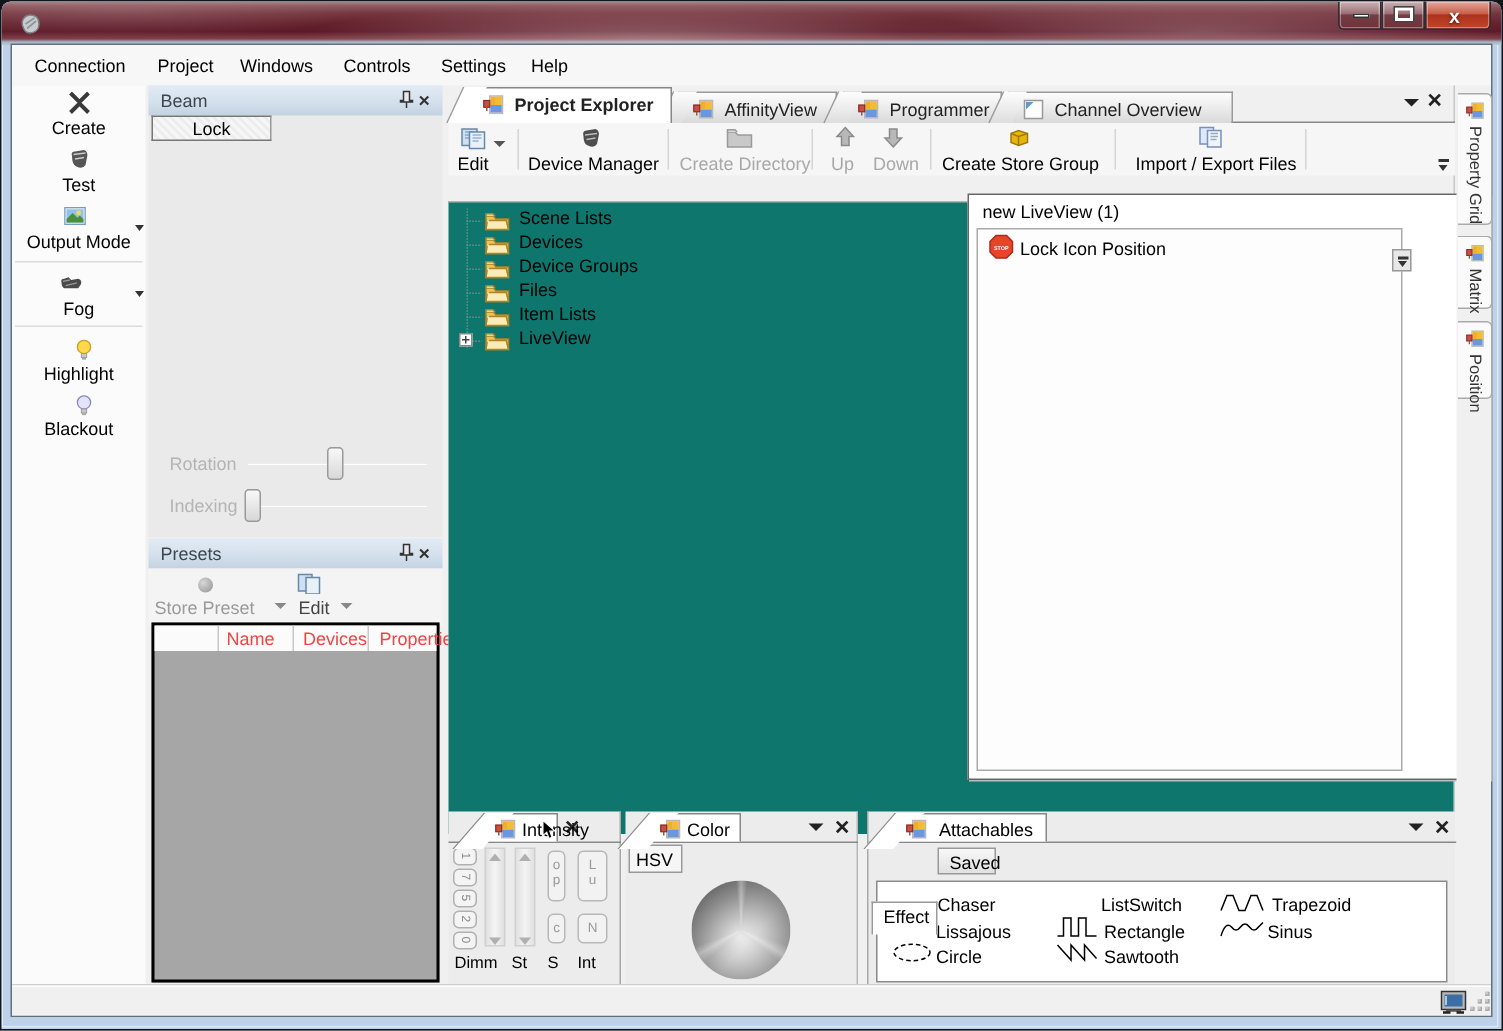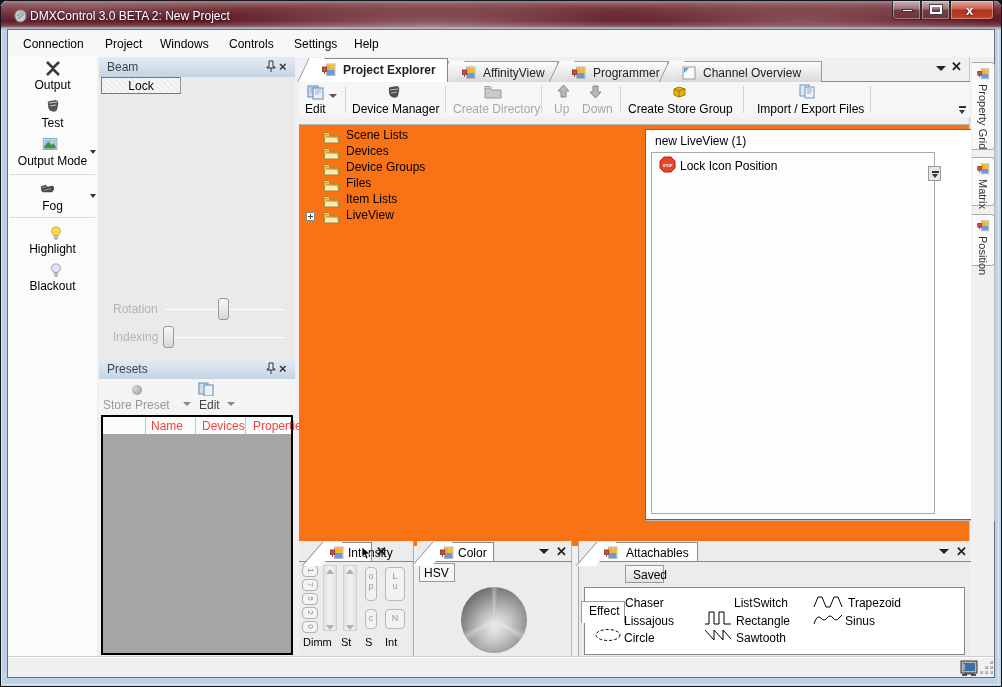--- a/index.html
+++ b/index.html
@@ -93,21 +93,21 @@
 .slant { position:absolute; left:-10px; top:-1px; width:16px; height:24px; background:inherit; border-left:1px solid #9a9a9a; transform:skewX(-25deg); }
 .wicon { position:absolute; left:8px; top:3px; width:16px; height:16px; }
 .dlab { position:absolute; left:30px; top:4px; white-space:nowrap; }
 #tabline { position:absolute; left:0; top:24px; width:671px; height:1px; background:#888; }
 
 #dtoolbar { position:absolute; left:0; top:25px; width:671px; height:35px; background:#f6f6f6; }
 .tsep { position:absolute; top:4px; width:1px; height:27px; background:#d4d4d4; }
 .tlabel { position:absolute; top:20px; color:#000; }
 .tlabel.dis { color:#a8a8a8; }
 
-#treearea { position:absolute; left:0; top:67px; width:670px; height:422px; background:#f97316; border-top:1px solid #b4b4b4; }
+#treearea { position:absolute; left:0; top:77px; width:670px; height:422px; background:#0f766e; border-top:1px solid #b4b4b4; }
 .trow { position:absolute; left:47px; color:#000; }
 .tfolder { position:absolute; left:24px; width:17px; height:13px; }
 .tvline { position:absolute; width:1px; background-image:linear-gradient(to bottom,#999 1px,transparent 1px); background-size:1px 2px; }
 .thline { position:absolute; width:10px; height:1px; background-image:linear-gradient(to right,#999 1px,transparent 1px); background-size:2px 1px; }
 .plusbox { position:absolute; width:9px; height:9px; border:1px solid #888; background:#fff; }
 .plusbox .ph { position:absolute; left:1px; top:3px; width:5px; height:1px; background:#444; }
 .plusbox .pv { position:absolute; left:3px; top:1px; width:1px; height:5px; background:#444; }
 
 #liveview { position:absolute; left:346px; top:72px; width:349px; height:391px; background:#fff; border:1px solid #666; box-shadow:1px 1px 0 #bbb; }
 #lv-title { position:absolute; left:9px; top:4px; color:#000; }
@@ -160,21 +160,20 @@
 </style>
 </head>
 <body>
 <div id="frame"></div>
 <div id="frame-inner"></div>
 <div id="titlebar">
   <svg id="title-icon" viewBox="0 0 17 16">
     <path d="M3 9 C2 5 5 2 8 2 C12 2 14 4 14 8 C14 12 11 14 8 14 C5 14 4 12 3 9 Z" fill="#c9ccce" stroke="#7a8085" stroke-width="1"></path>
     <path d="M5 8 L11 4 M6 11 L12 6" stroke="#8f969b" stroke-width="1.2" fill="none"></path>
   </svg>
-  <div id="title-text">DMXControl 3.0 BETA 2: New Project</div>
 </div>
 <div id="winbtns">
   <div class="wbtn" id="wbtn-min">
       <div class="wglyph" style="left:9px;top:8px;width:11px;height:3px;background:#fff;border:1px solid #333;"></div>
     </div>
   <div class="wbtn" id="wbtn-max">
       <div class="wglyph" style="left:8px;top:4px;width:12px;height:9px;border:2px solid #fff;outline:1px solid #444;"></div>
     </div>
   <div class="wbtn" id="wbtn-close">
       <div class="wglyph" style="left:15px;top:2px;font-size:13px;text-shadow:0 1px 2px #401008;">x</div>
@@ -187,21 +186,21 @@
   <div class="menuitem" style="left:152px;">Windows</div>
   <div class="menuitem" style="left:221px;">Controls</div>
   <div class="menuitem" style="left:286px;">Settings</div>
   <div class="menuitem" style="left:346px;">Help</div>
 </div>
 
 <div id="sidebar">
   <svg class="abs" style="left:37px;top:4px;" width="16" height="15" viewBox="0 0 16 15">
       <path d="M2 1 L8 7 L14 1 M2 14 L8 8 L14 14" stroke="#3a3a3a" stroke-width="2.6" fill="none"></path>
     </svg>
-  <div class="sbtn" style="top:21px;">Output</div>
+  <div class="sbtn" style="top:21px;">Create</div>
   <svg class="abs" style="left:37px;top:41px;" width="16" height="16" viewBox="0 0 16 16">
       <path d="M3 6 Q2 3 5 3 L11 2 Q14 3 13 7 L12 12 Q10 15 6 13 Q3 12 3 6 Z" fill="#555"></path>
       <path d="M4 5 L12 4 M5 8 L11 7" stroke="#ccc" stroke-width="1" fill="none"></path>
     </svg>
   <div class="sbtn" style="top:59px;">Test</div>
   <svg class="abs" style="left:34px;top:81px;" width="16" height="12" viewBox="0 0 18 15">
       <rect x="0.5" y="0.5" width="17" height="14" fill="#dce9f6" stroke="#7a9cc0"></rect>
       <rect x="2" y="2" width="14" height="11" fill="#8fc2e8"></rect>
       <path d="M2 10 L7 5 L11 9 L13 7 L16 10 L16 13 L2 13 Z" fill="#4a8f3a"></path>
       <circle cx="12" cy="5" r="2" fill="#f0d860"></circle>

